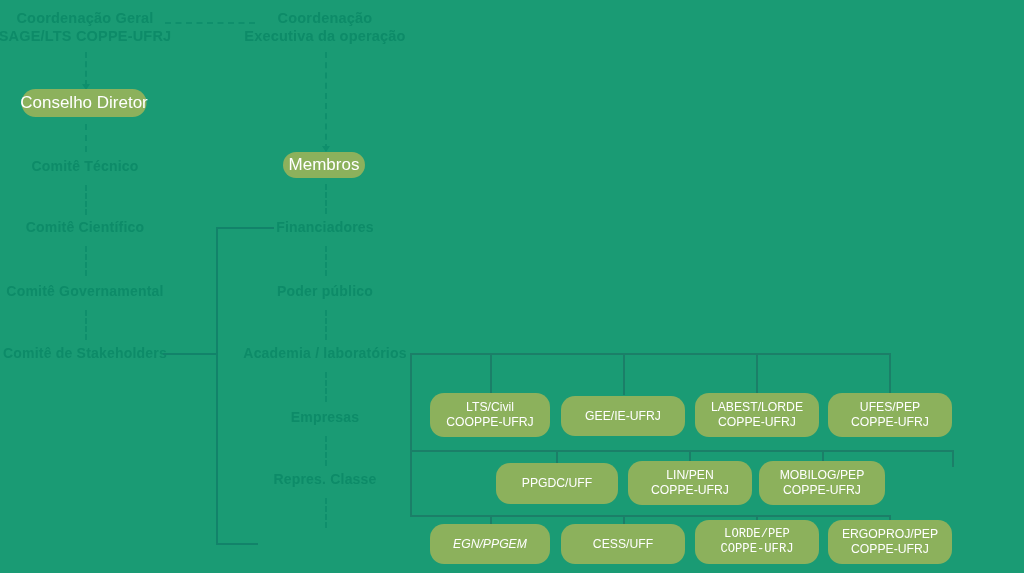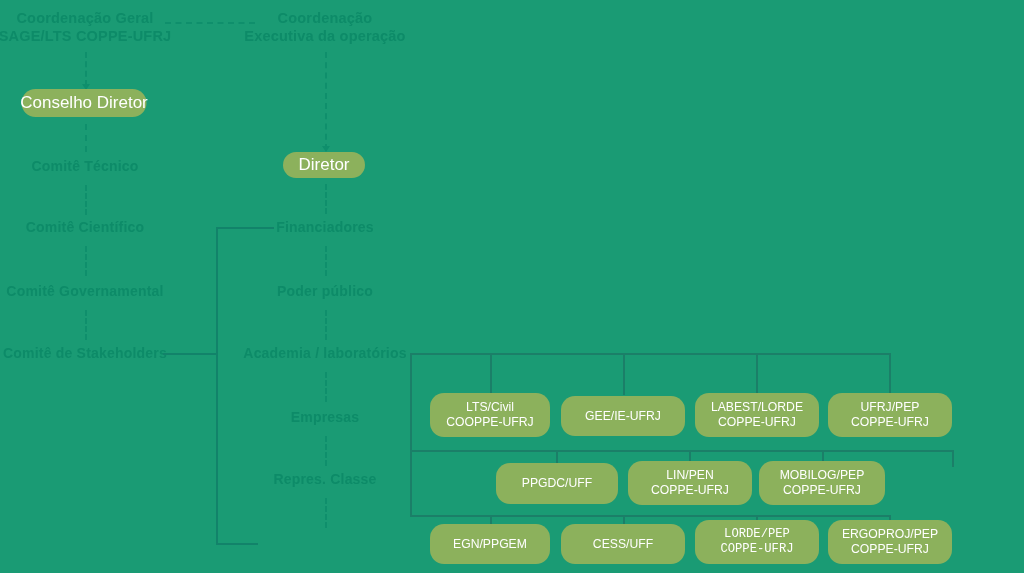--- a/index.html
+++ b/index.html
@@ -89,21 +89,21 @@
 
   <div class="ln vd" style="left:85px;top:310px;height:30px;"></div>
 
   <div class="lbl n" style="left:85px;top:345px;width:230px;">Comitê de Stakeholders</div>
 
   <div class="ln hs" style="left:163px;top:353px;width:54px;"></div>
 
   <div class="ln vd" style="left:325px;top:52px;height:98px;"></div>
   <div class="arrow" style="left:326px;top:146px;"></div>
 
-  <div class="pill big" style="left:324px;top:152px;width:82px;height:26px;">Diretor</div>
+  <div class="pill big" style="left:324px;top:152px;width:82px;height:26px;">Membros</div>
 
   <div class="ln vd" style="left:325px;top:184px;height:30px;"></div>
 
   <div class="lbl n" style="left:325px;top:219px;width:220px;">Financiadores</div>
 
   <div class="ln vd" style="left:325px;top:246px;height:30px;"></div>
 
   <div class="lbl n" style="left:325px;top:283px;width:220px;">Poder público</div>
 
   <div class="ln vd" style="left:325px;top:310px;height:30px;"></div>
@@ -143,29 +143,29 @@
   <div class="ln vs2" style="left:490px;top:515px;height:9px;"></div>
   <div class="ln vs2" style="left:623px;top:515px;height:9px;"></div>
   <div class="ln vs2" style="left:756px;top:515px;height:9px;"></div>
   <div class="ln vs2" style="left:889px;top:515px;height:9px;"></div>
 
   <div class="pill lab" style="left:490px;top:393px;width:120px;height:44px;">LTS/Civil
 COOPPE-UFRJ</div>
   <div class="pill lab" style="left:623px;top:396px;width:124px;height:40px;">GEE/IE-UFRJ</div>
   <div class="pill lab" style="left:757px;top:393px;width:124px;height:44px;">LABEST/LORDE
 COPPE-UFRJ</div>
-  <div class="pill lab" style="left:890px;top:393px;width:124px;height:44px;">UFRJ/PEP
+  <div class="pill lab" style="left:890px;top:393px;width:124px;height:44px;">UFES/PEP
 COPPE-UFRJ</div>
 
   <div class="pill lab" style="left:557px;top:463px;width:122px;height:41px;">PPGDC/UFF</div>
   <div class="pill lab" style="left:690px;top:461px;width:124px;height:44px;">LIN/PEN
 COPPE-UFRJ</div>
   <div class="pill lab" style="left:822px;top:461px;width:126px;height:44px;">MOBILOG/PEP
 COPPE-UFRJ</div>
 
-  <div class="pill lab" style="left:490px;top:524px;width:120px;height:40px;">EGN/PPGEM</div>
+  <div class="pill lab" style="left:490px;top:524px;width:120px;height:40px;font-style:italic;">EGN/PPGEM</div>
   <div class="pill lab" style="left:623px;top:524px;width:124px;height:40px;">CESS/UFF</div>
   <div class="pill lab" style="left:757px;top:520px;width:124px;height:44px;font-family:Liberation Mono, monospace;">LORDE/PEP
 COPPE-UFRJ</div>
   <div class="pill lab" style="left:890px;top:520px;width:124px;height:44px;">ERGOPROJ/PEP
 COPPE-UFRJ</div>
 
 </div>
 
 </body></html>

